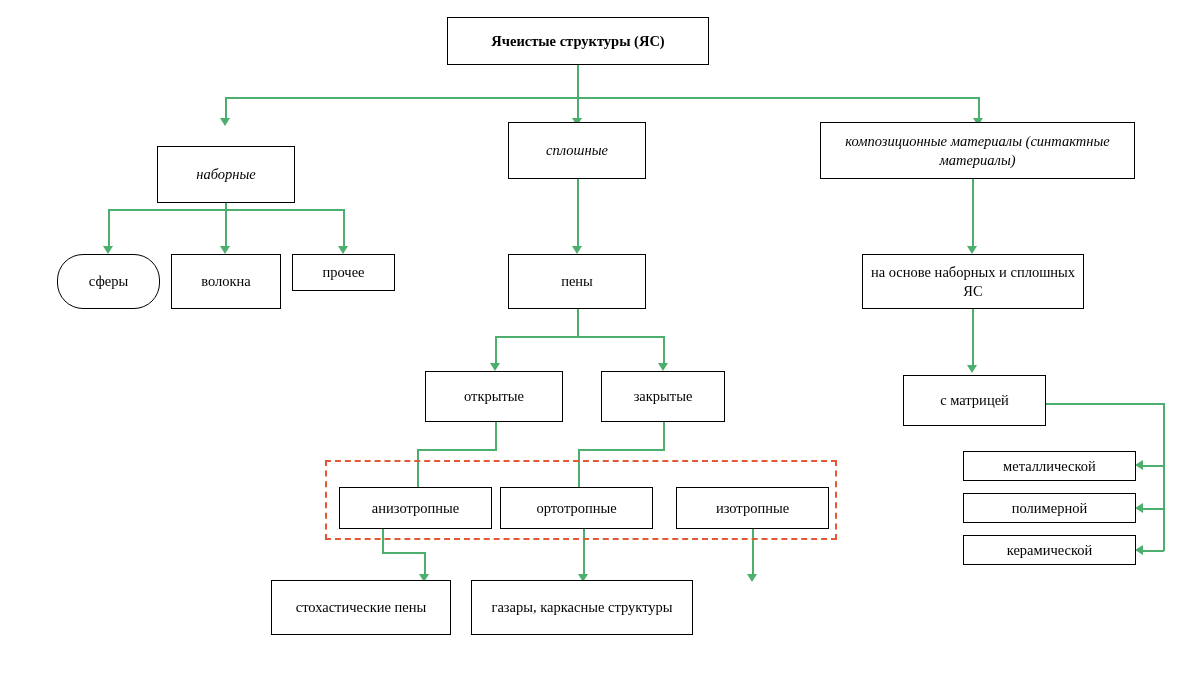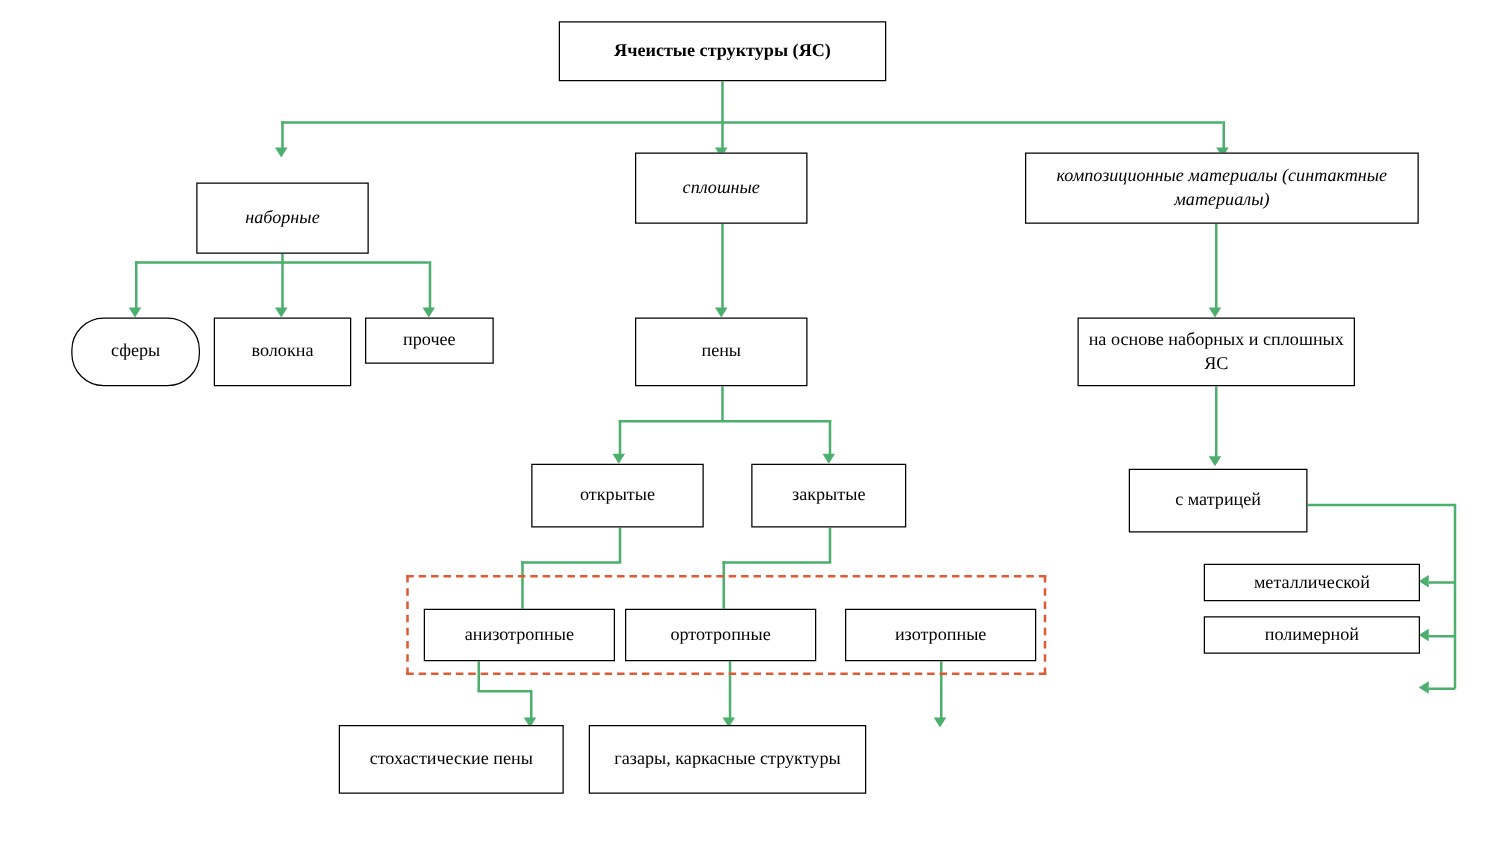--- a/index.html
+++ b/index.html
@@ -200,20 +200,23 @@
   </div>
 
   <div class="node" style="left:963px; top:451px; width:173px; height:30px;">
     <span>металлической</span>
   </div>
 
   <div class="node" style="left:963px; top:493px; width:173px; height:30px;">
     <span>полимерной</span>
   </div>
 
+  <div class="node" style="left:963px; top:535px; width:173px; height:30px;">
+    <span>керамической</span>
+  </div>
 
   <div class="node" style="left:271px; top:580px; width:180px; height:55px;">
     <span>стохастические пены</span>
   </div>
 
   <div class="node" style="left:471px; top:580px; width:222px; height:55px;">
     <span>газары, каркасные структуры</span>
   </div>
 
 

